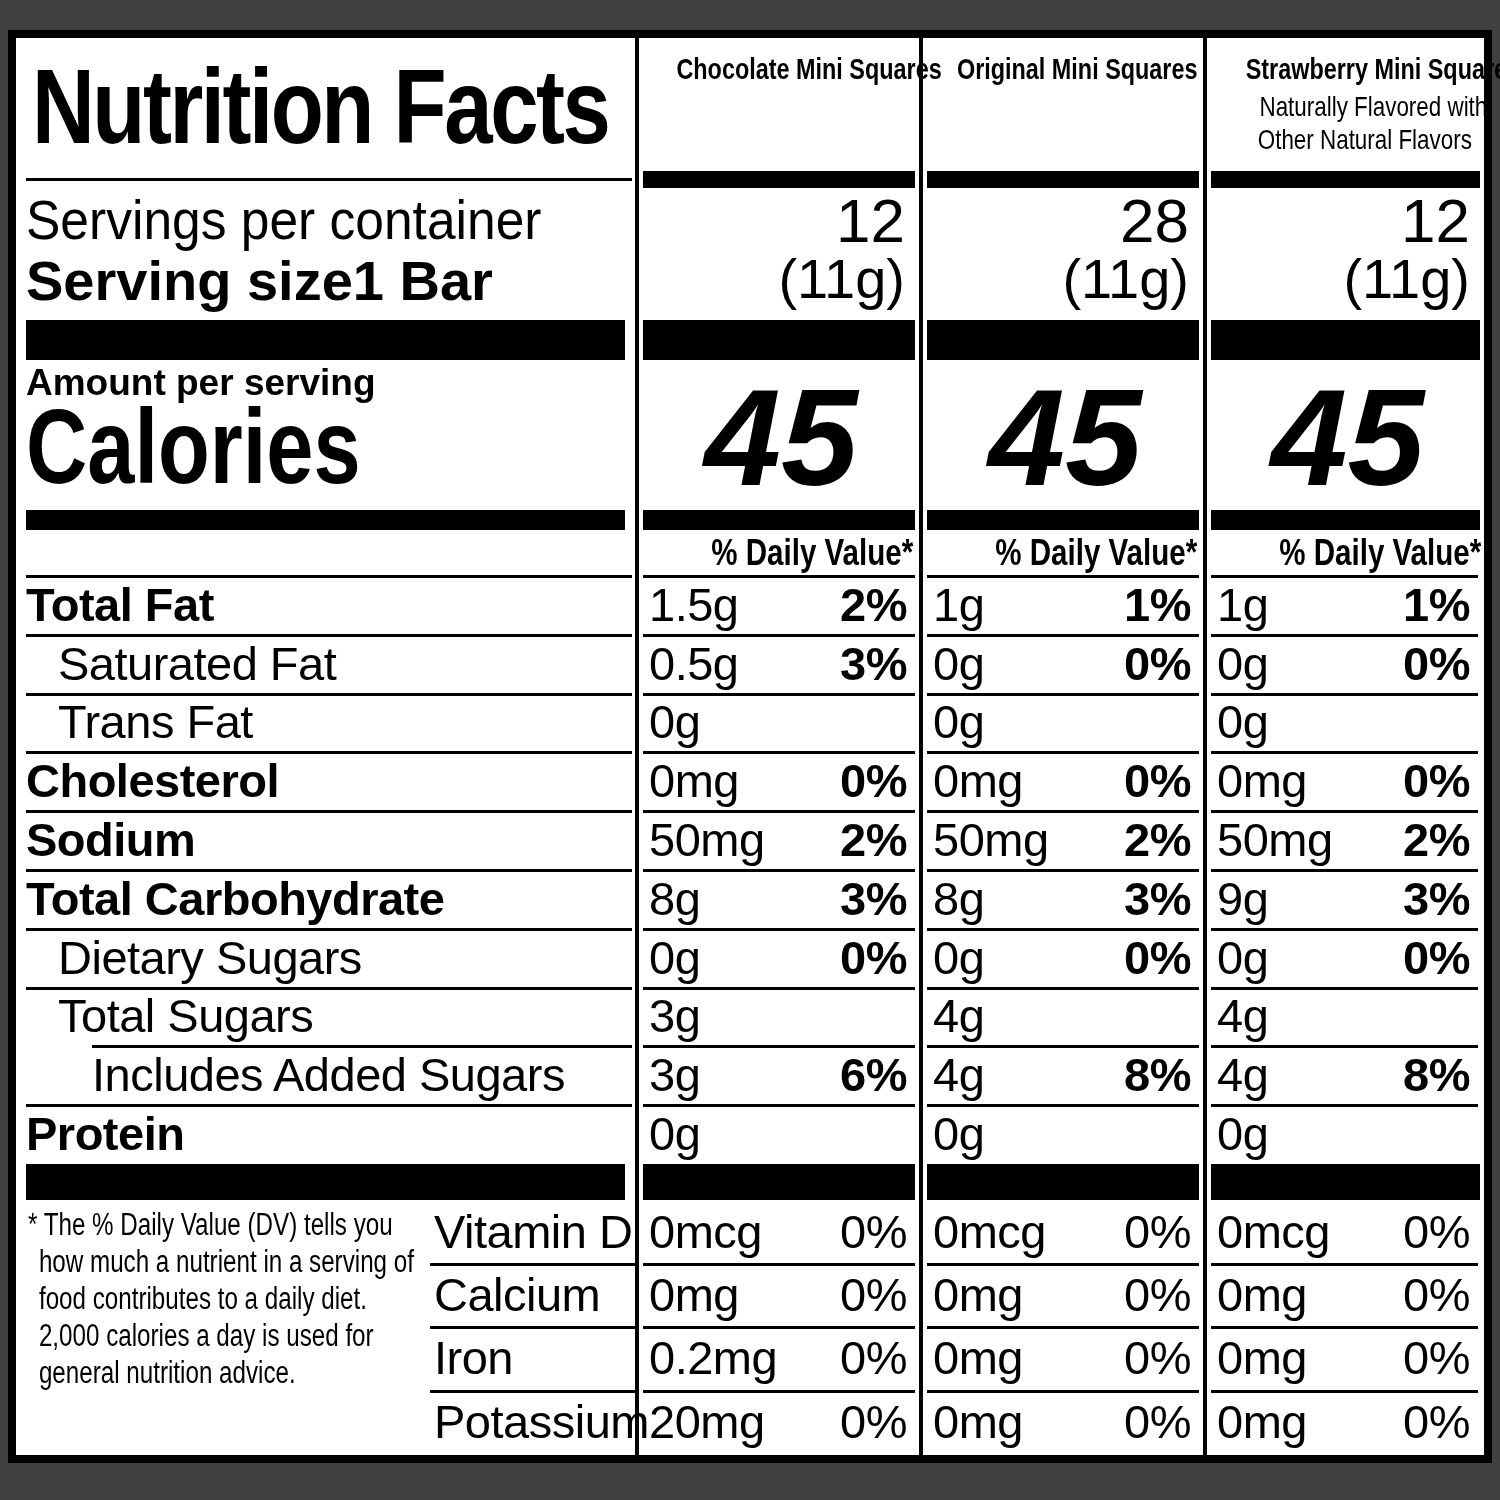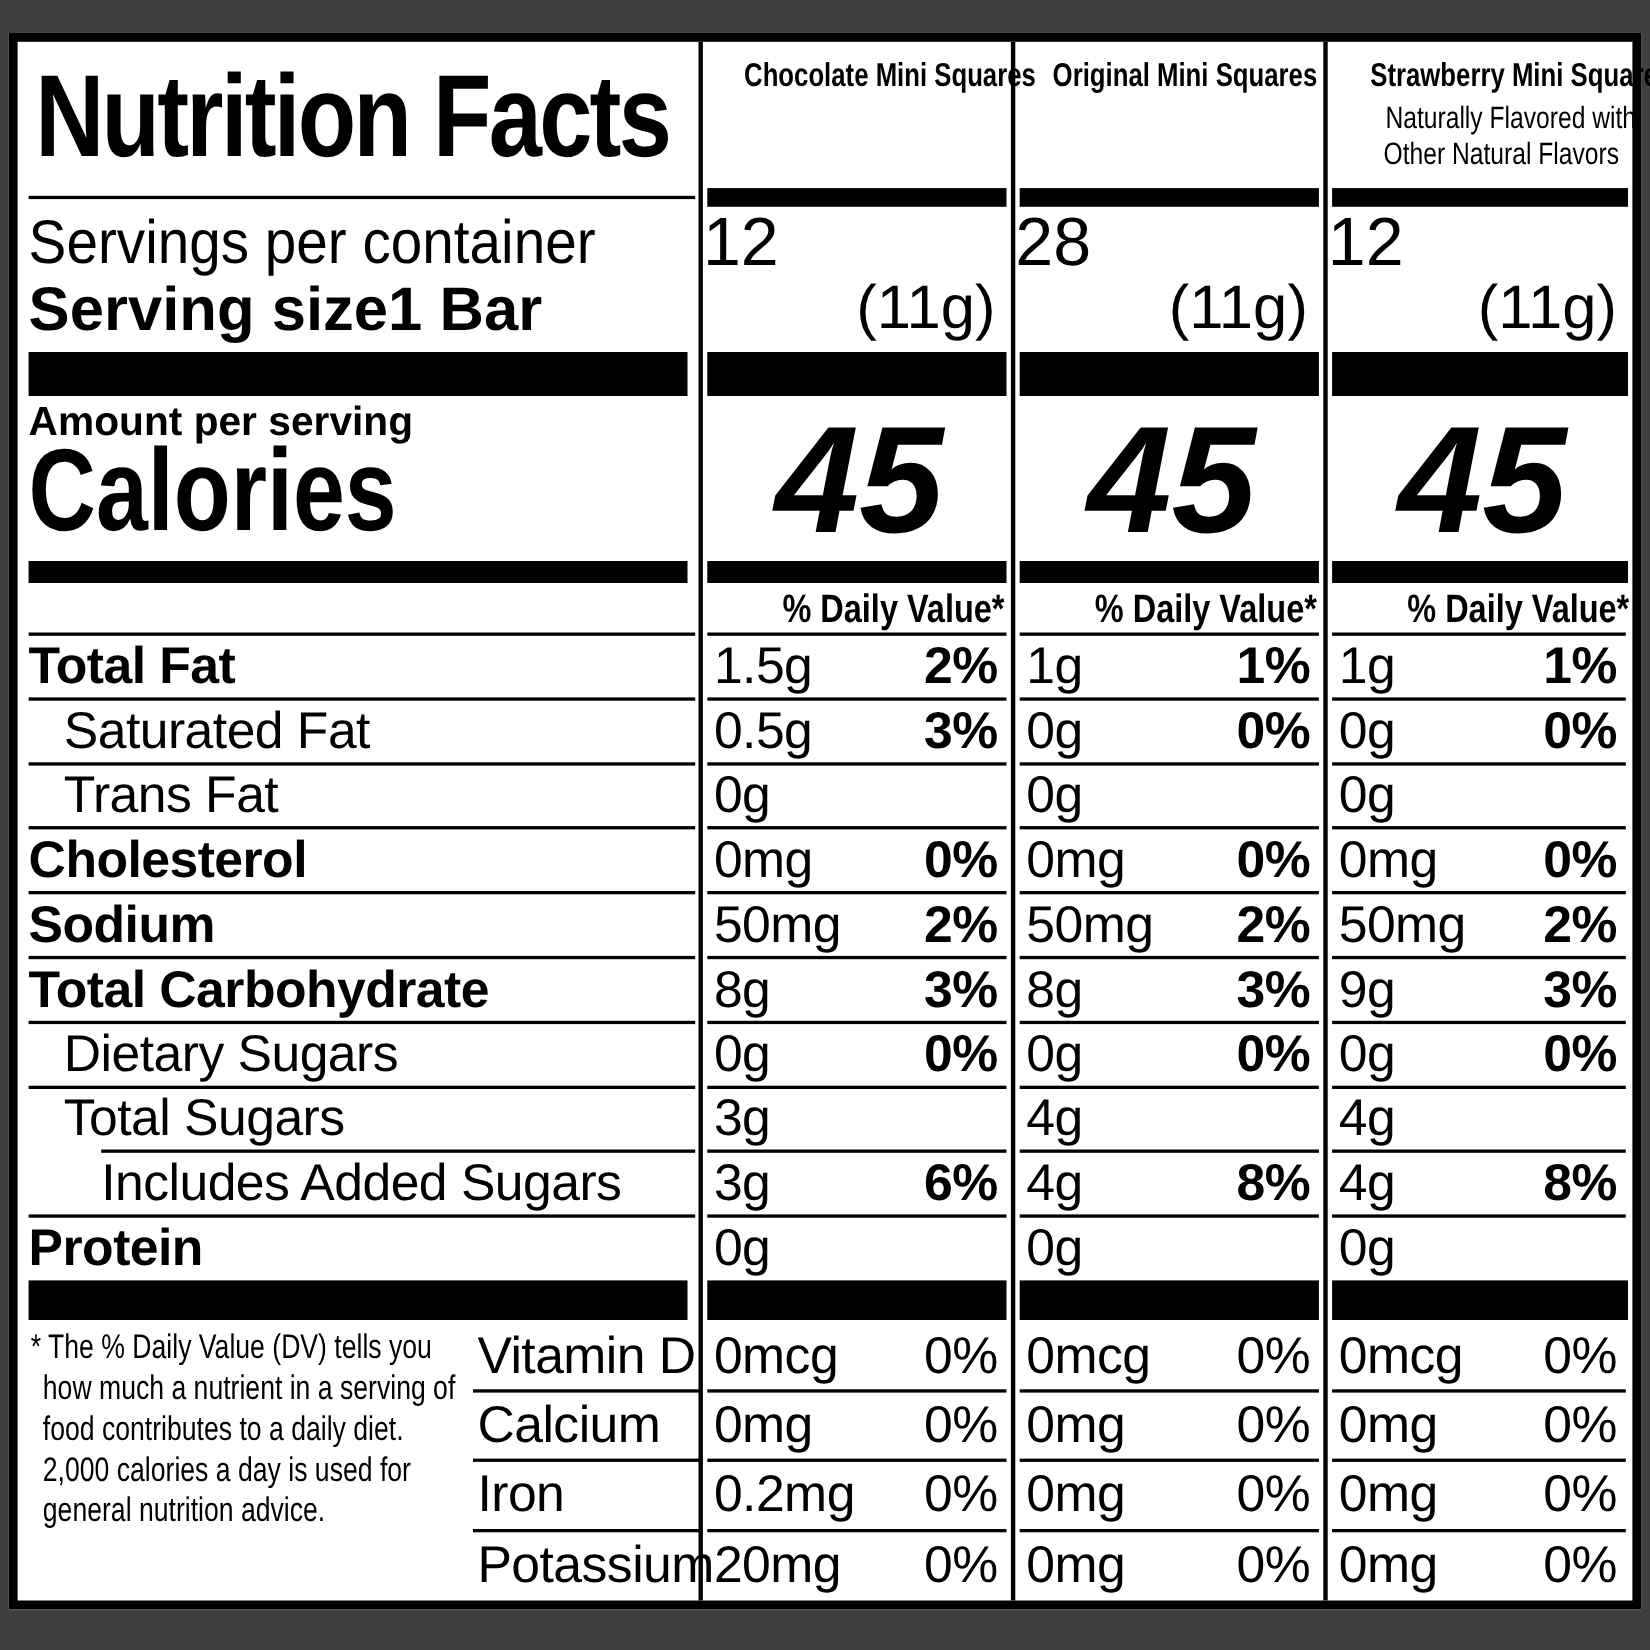--- a/index.html
+++ b/index.html
@@ -24,21 +24,21 @@
   .bigcal{position:absolute;left:10px;top:352px;height:112px;line-height:112px;font-size:106px;font-weight:bold;
           white-space:nowrap;transform:scaleX(0.8);transform-origin:0 50%;}
 
   
   .colT{position:absolute;top:0;height:537px;}
   .ptitle{position:absolute;left:0;right:0;top:14px;text-align:center;font-weight:bold;font-size:30px;
           line-height:34px;}
   .ptitle .cx{display:inline-block;white-space:nowrap;transform:scaleX(0.78);transform-origin:50% 50%;}
   .psub{position:absolute;left:0;right:0;top:52px;text-align:left;font-size:28px;line-height:33px;font-weight:normal;margin-left:24px;}
   .psub .cx{display:inline-block;white-space:nowrap;transform:scaleX(0.8);transform-origin:50% 50%;}
-  .servnum{position:absolute;left:0;right:14px;top:156px;height:54px;text-align:left;font-size:62px;line-height:54px;}
+  .servnum{position:absolute;left:0;right:14px;top:156px;height:54px;text-align:right;font-size:62px;line-height:54px;}
   .servwt{position:absolute;left:0;right:14px;top:216px;height:50px;text-align:right;font-size:56px;line-height:50px;}
   .cal45{position:absolute;left:16px;right:12px;top:338px;height:122px;text-align:center;font-size:138px;
          line-height:122px;font-weight:bold;font-style:italic;}
   .dvh{position:absolute;left:0;right:12px;top:494px;height:42px;text-align:right;font-size:36px;line-height:42px;
        font-weight:bold;padding-left:28px;}
   .dvh .cx{display:inline-block;white-space:nowrap;transform:scaleX(0.82);transform-origin:100% 50%;}
 
   
   .ngrid{position:absolute;left:0;top:537px;width:1468px;display:grid;
          grid-template-columns:621px 284px 284px 279px;grid-auto-rows:58.8px;}

